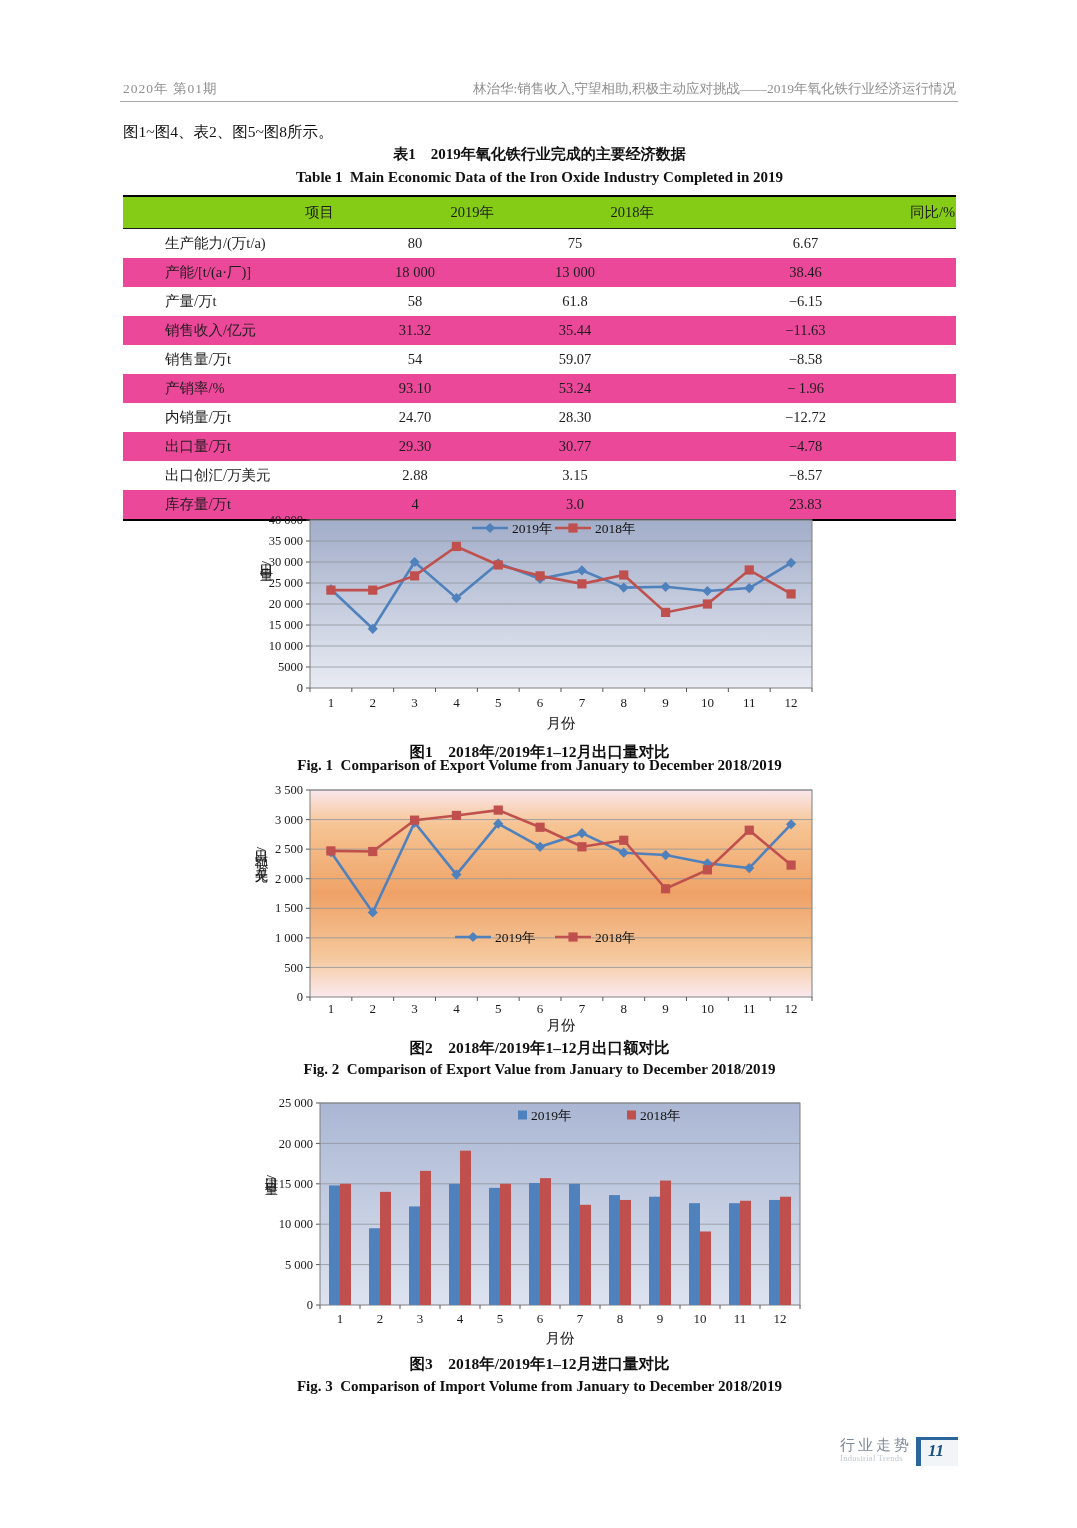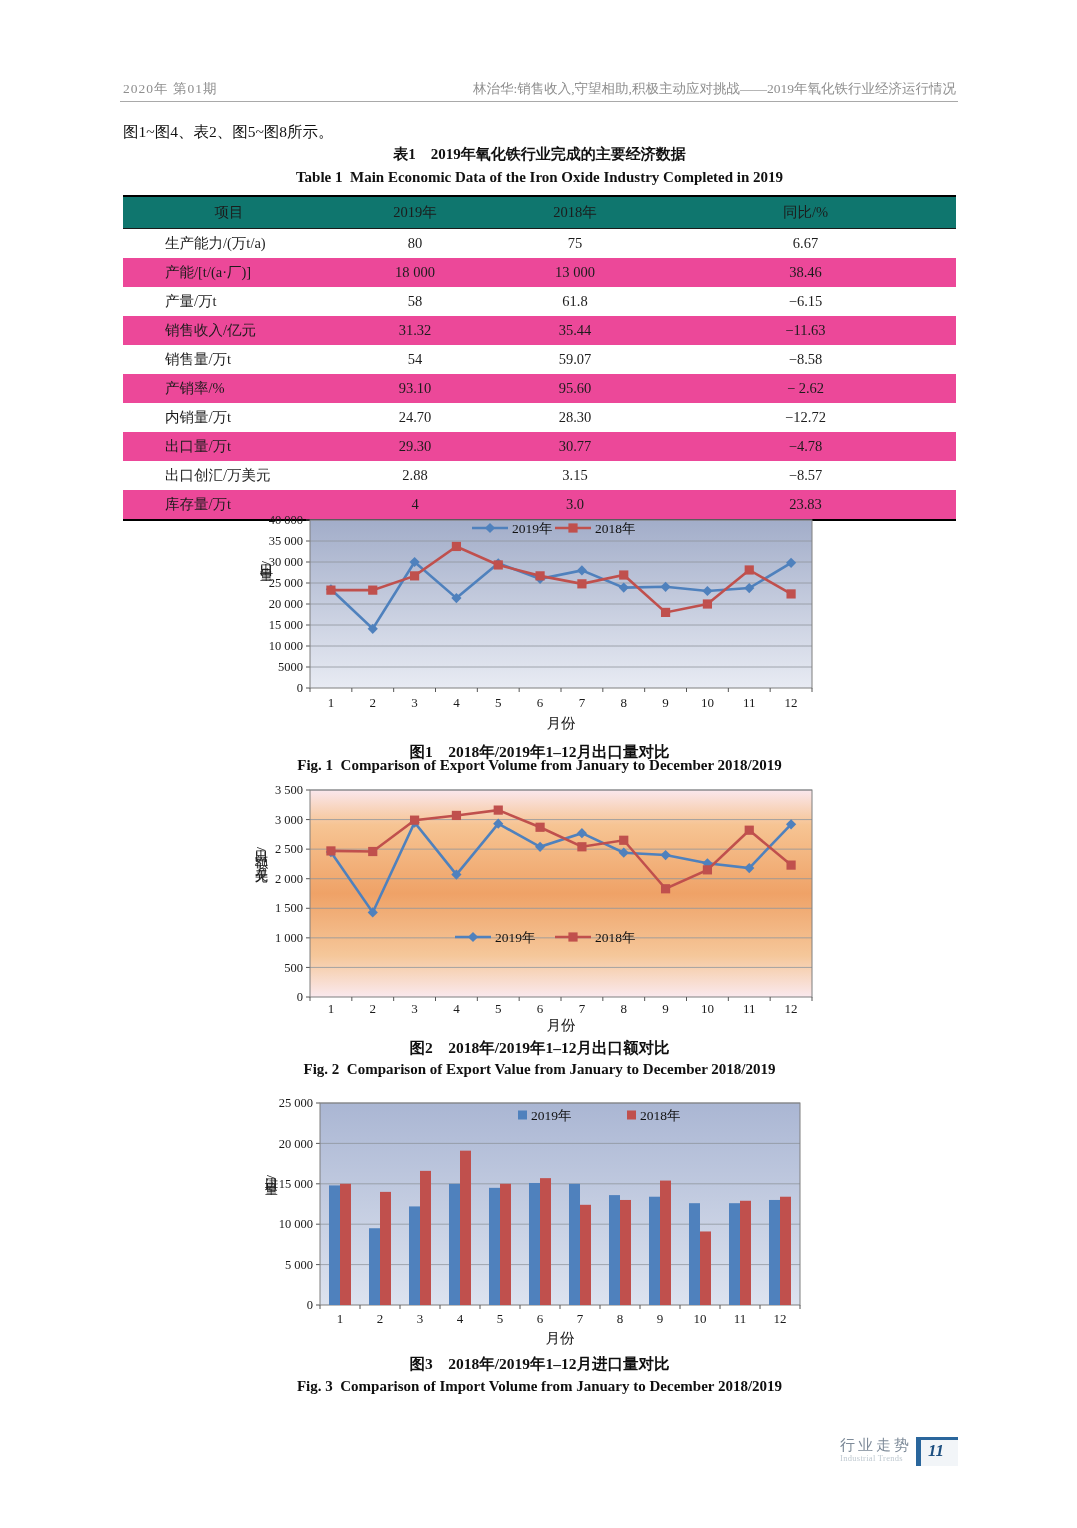--- a/index.html
+++ b/index.html
@@ -14,21 +14,21 @@
   
   .intro{position:absolute;left:123px;top:122px;font-size:15.5px;color:#111;}
   
   .tbl-title-zh{position:absolute;left:123px;top:145px;width:833px;text-align:center;font-weight:bold;font-size:15px;color:#111;}
   .tbl-title-en{position:absolute;left:123px;top:169px;width:833px;text-align:center;font-weight:bold;font-size:15px;color:#111;white-space:pre-wrap;}
   
   #econ-table{
     position:absolute;left:123px;top:195px;width:833px;border-collapse:collapse;table-layout:fixed;
     font-size:14.5px;color:#1c1c1c;border-top:2.5px solid #000;border-bottom:2.5px solid #000;
   }
-  #econ-table th{background:#0f766e;font-weight:normal;height:29px;border-bottom:1.5px solid #1a1a1a;text-align:center;}
+  #econ-table th{background:#84cc16;font-weight:normal;height:29px;border-bottom:1.5px solid #1a1a1a;text-align:right;}
   #econ-table td{height:27px;text-align:center;}
   #econ-table td:first-child{text-align:left;padding-left:42px;}
   #econ-table tr.alt{background:#ec4899;}
   
   .chart{position:absolute;}
   #fig1-mount{left:250px;top:510px;}
   #fig2-mount{left:250px;top:782px;}
   #fig3-mount{left:250px;top:1095px;}
   svg text{font-family:"Liberation Serif", serif;}
   .ylabel{
@@ -108,22 +108,22 @@
         </tr>
         <tr>
           <td>销售量/万t</td>
           <td>54</td>
           <td>59.07</td>
           <td>−8.58</td>
         </tr>
         <tr class="alt">
           <td>产销率/%</td>
           <td>93.10</td>
-          <td>95.60</td>
-          <td>− 2.62</td>
+          <td>53.24</td>
+          <td>− 1.96</td>
         </tr>
         <tr>
           <td>内销量/万t</td>
           <td>24.70</td>
           <td>28.30</td>
           <td>−12.72</td>
         </tr>
         <tr class="alt">
           <td>出口量/万t</td>
           <td>29.30</td>

